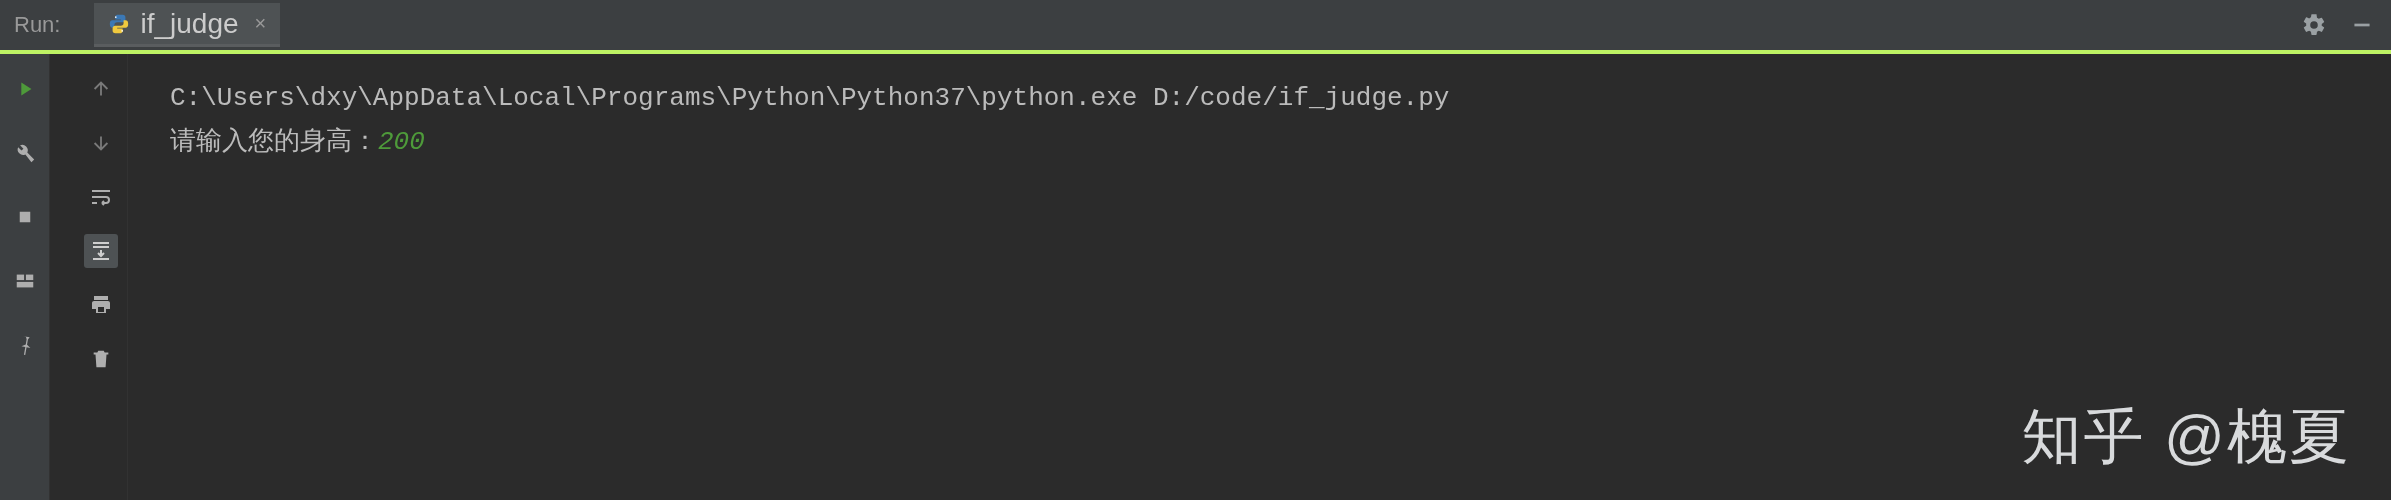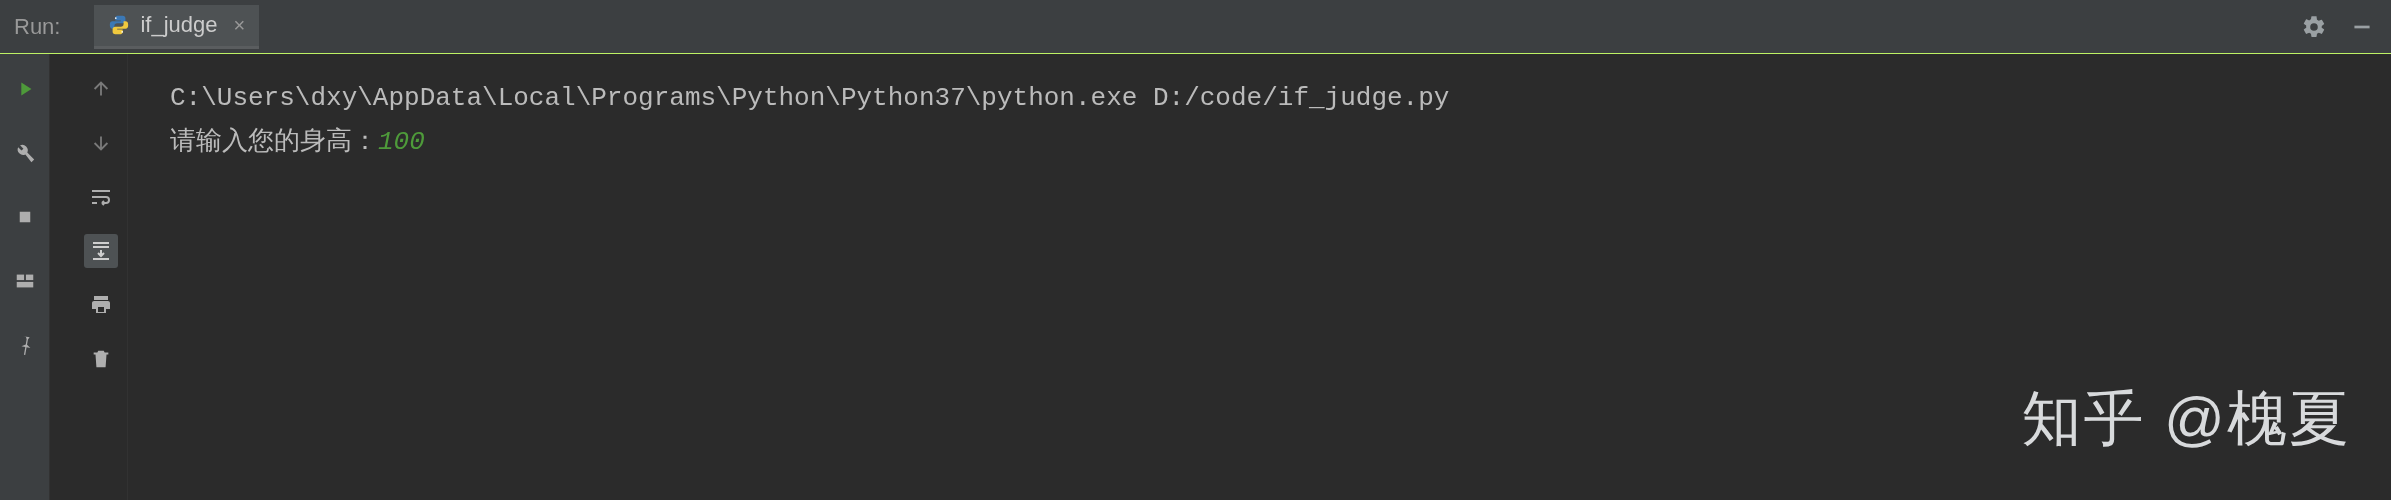--- a/index.html
+++ b/index.html
@@ -9,21 +9,21 @@
       color: #bbbbbb;
       width: 2391px;
       height: 500px;
       overflow: hidden;
       display: flex;
       flex-direction: column;
     }
     .header {
       height: 54px;
       background: #3c3f41;
-      border-bottom: 1px solid #bef264;
+      border-bottom: 4px solid #bef264;
       display: flex;
       align-items: center;
       padding: 0 14px 0 14px;
     }
     .run-label {
       color: #999;
       font-size: 22px;
       margin-right: 34px;
     }
     .tab {
@@ -35,21 +35,21 @@
       height: 44px;
       border-bottom: 3px solid #5a5d5f;
       position: relative;
     }
     .tab-icon {
       width: 22px;
       height: 22px;
     }
     .tab-label {
       color: #ccc;
-      font-size: 22px;
+      font-size: 28px;
     }
     .tab-close {
       color: #999;
       font-size: 20px;
       margin-left: 6px;
       cursor: pointer;
     }
     .header-spacer { flex: 1; }
     .header-icon {
       width: 30px;
@@ -106,21 +106,21 @@
       line-height: 1.7;
       color: #bbbbbb;
       position: relative;
     }
     .console-line { white-space: pre; }
     .user-input { color: #4e9a3a; font-style: italic; }
     .blank-line { height: 44px; }
     .watermark {
       position: absolute;
       right: 40px;
-      bottom: 30px;
+      bottom: 12px;
       font-size: 60px;
       color: #d8dadc;
       letter-spacing: 2px;
       font-family: "Microsoft YaHei", sans-serif;
       pointer-events: none;
     }
   </style>
 </head>
 <body>
 
@@ -211,19 +211,19 @@
     </div>
     <div class="tb-btn">
       <svg viewBox="0 0 24 24" width="22" height="22" fill="#aeaeae">
           <path d="M6 7h12l-1 14H7L6 7zm3-4h6l1 2H8l1-2zM4 5h16v2H4z"></path>
         </svg>
     </div>
   </div>
 
   <div class="console">
     <div class="console-line">C:\Users\dxy\AppData\Local\Programs\Python\Python37\python.exe D:/code/if_judge.py</div>
-    <div class="console-line"><span>请输入您的身高：</span><span class="user-input">100</span></div>
+    <div class="console-line"><span>请输入您的身高：</span><span class="user-input">200</span></div>
     <div class="blank-line"></div>
 
     <div class="watermark">知乎 @槐夏</div>
   </div>
 
 </div>
 
 </body></html>

